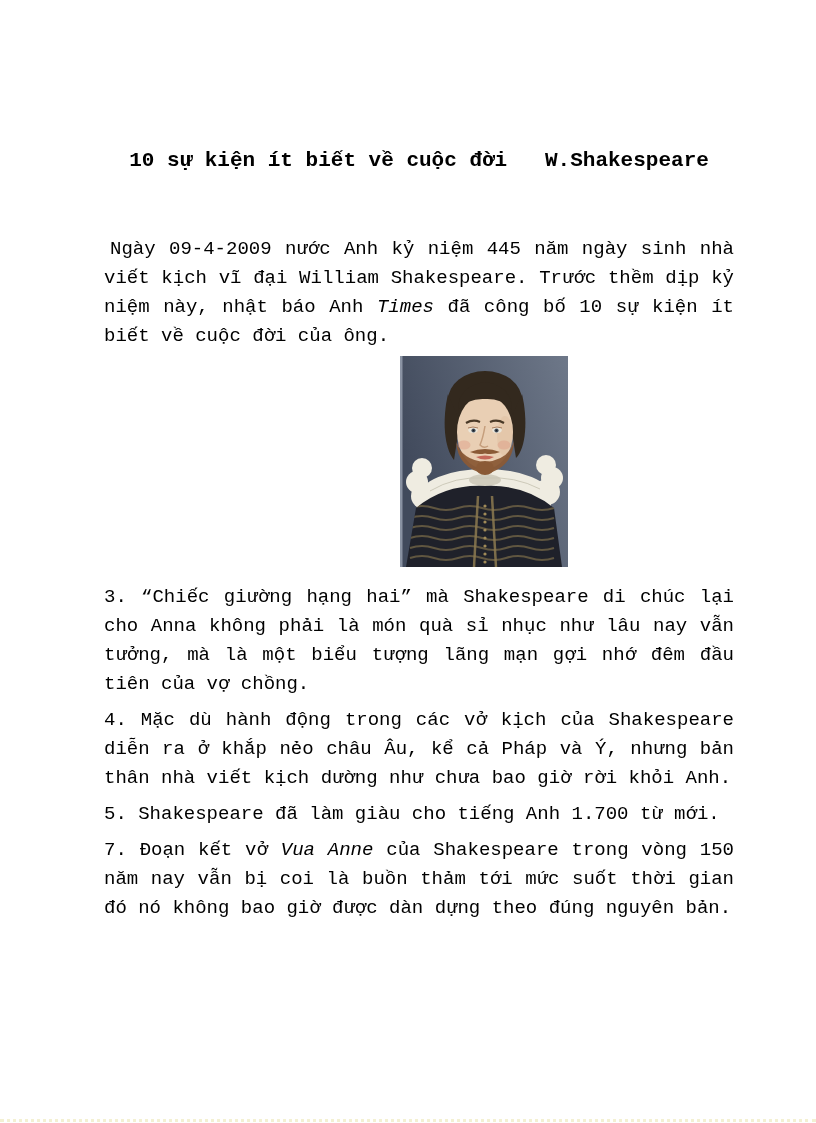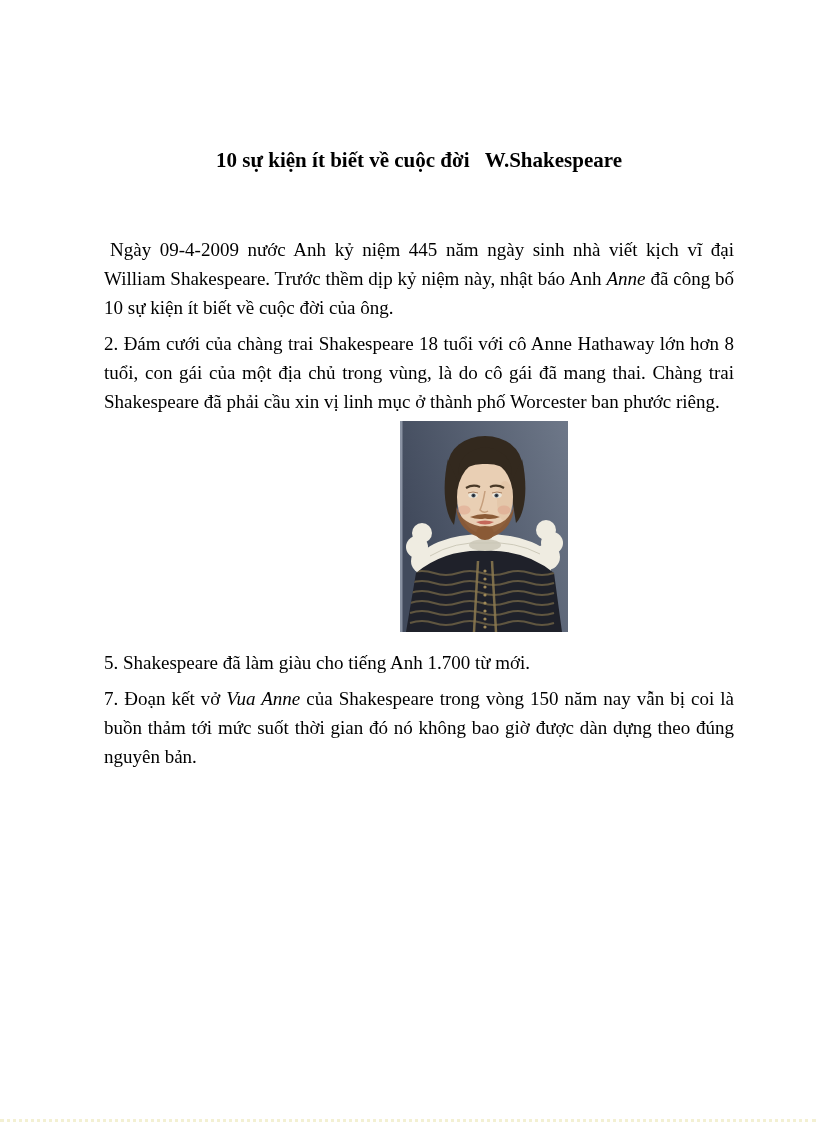--- a/index.html
+++ b/index.html
@@ -2,21 +2,21 @@
 <html style="--divider: #f3f0d2; --portrait-bg-dark: #414a5c; --portrait-bg-light: #6e7889; --portrait-edge: #a8b1c0; --portrait-skin: #e9cfb4; --portrait-hair: #33291e; --portrait-beard: #8a5a36; --portrait-lips: #c4685a; --portrait-blush: #dd9c86; --portrait-ruff: #efece1; --portrait-ruff-shadow: #c9c5b5; --portrait-doublet: #1f212a; --portrait-gold: #8c7a50;"><head>
 <meta charset="utf-8">
 <style>
   html, body { margin: 0; padding: 0; background: #ffffff; }
   .page {
     position: relative;
     width: 816px;
     height: 1123px;
     background: #ffffff;
     overflow: hidden;
-    font-family: Liberation Serif, serif;
+    font-family: Liberation Mono, monospace;
     color: #000000;
   }
   .content {
     position: absolute;
     left: 104px;
     top: 0;
     width: 630px;
   }
   .title {
     margin: 146px 0 0 0;
@@ -52,22 +52,21 @@
 </head>
 <body>
 
 <div class="page">
 
   <div class="content">
 
     <h1 class="title">10 sự kiện ít biết về cuộc đời   W.Shakespeare</h1>
 
     <div class="intro">
-        <p class="para"><span>Ngày 09-4-2009 nước Anh kỷ niệm 445 năm ngày sinh nhà viết kịch vĩ đại William Shakespeare. Trước thềm dịp kỷ niệm này, nhật báo Anh </span><span class="italic">Anne</span><span> đã công bố 10 sự kiện ít biết về cuộc đời của ông.</span></p>
-        <p class="para"><span>2. Đám cưới của chàng trai Shakespeare 18 tuổi với cô Anne Hathaway lớn hơn 8 tuổi, con gái của một địa chủ trong vùng, là do cô gái đã mang thai. Chàng trai Shakespeare đã phải cầu xin vị linh mục ở thành phố Worcester ban phước riêng.</span></p>
+        <p class="para"><span>Ngày 09-4-2009 nước Anh kỷ niệm 445 năm ngày sinh nhà viết kịch vĩ đại William Shakespeare. Trước thềm dịp kỷ niệm này, nhật báo Anh </span><span class="italic">Times</span><span> đã công bố 10 sự kiện ít biết về cuộc đời của ông.</span></p>
       </div>
 
     <div class="figure">
       <svg viewBox="0 0 168 211" width="168" height="211" role="img">
         <defs>
           <linearGradient id="pbg" x1="0" y1="0.4" x2="1" y2="0">
             <stop offset="0" stop-color="var(--portrait-bg-dark)"></stop>
             <stop offset="1" stop-color="var(--portrait-bg-light)"></stop>
           </linearGradient>
           <clipPath id="doubletClip">
@@ -152,20 +151,22 @@
           <ellipse cx="104" cy="89" rx="6.5" ry="4.5" fill="var(--portrait-blush)" opacity="0.45"></ellipse>
           <path d="M56,86 Q58,112 85,118 Q112,112 114,86 Q108,104 85,106 Q62,104 56,86 Z" fill="var(--portrait-beard)" opacity="0.95"></path>
           <ellipse cx="85" cy="112" rx="9" ry="7" fill="var(--portrait-beard)"></ellipse>
           <path d="M70,96 Q85,90 100,96 Q93,99 85,97.5 Q77,99 70,96 Z" fill="var(--portrait-beard)"></path>
           <path d="M76,101 Q85,98 94,101 Q85,106 76,101 Z" fill="var(--portrait-lips)"></path>
         </g>
       </svg>
     </div>
 
     <div class="facts">
+        <p class="para"><span>3. “Chiếc giường hạng hai” mà Shakespeare di chúc lại cho Anna không phải là món quà sỉ nhục như lâu nay vẫn tưởng, mà là một biểu tượng lãng mạn gợi nhớ đêm đầu tiên của vợ chồng.</span></p>
+        <p class="para"><span>4. Mặc dù hành động trong các vở kịch của Shakespeare diễn ra ở khắp nẻo châu Âu, kể cả Pháp và Ý, nhưng bản thân nhà viết kịch dường như chưa bao giờ rời khỏi Anh.</span></p>
         <p class="para"><span>5. Shakespeare đã làm giàu cho tiếng Anh 1.700 từ mới.</span></p>
         <p class="para"><span>7. Đoạn kết vở </span><span class="italic">Vua Anne</span><span> của Shakespeare trong vòng 150 năm nay vẫn bị coi là buồn thảm tới mức suốt thời gian đó nó không bao giờ được dàn dựng theo đúng nguyên bản.</span></p>
       </div>
 
   </div>
 
   <div class="divider"></div>
 
 </div>
 

